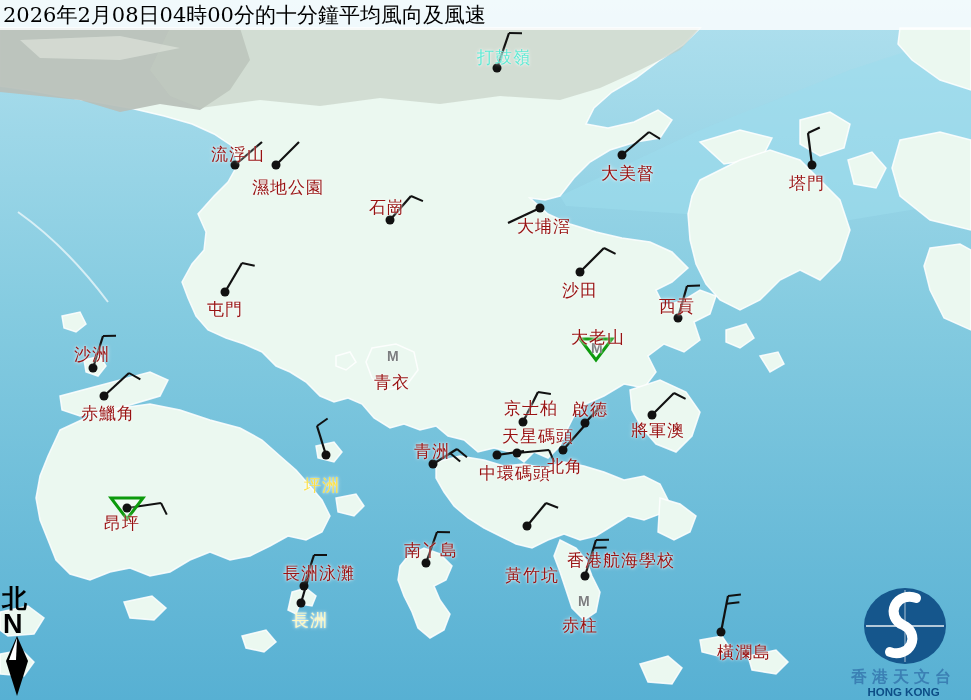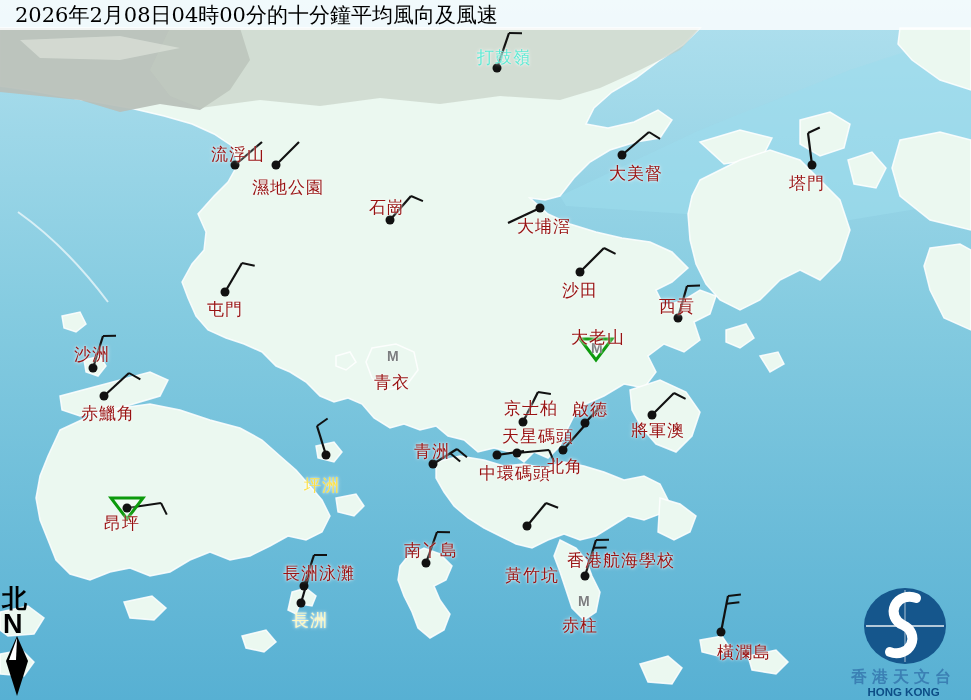--- a/index.html
+++ b/index.html
@@ -2,21 +2,21 @@
 <html><head>
 <meta charset="utf-8">
 <style>
   html,body{margin:0;padding:0;background:#666;}
   #stage{position:relative;width:971px;height:700px;overflow:hidden;
          font-family:"Liberation Sans",sans-serif;}
   #map{position:absolute;left:0;top:0;}
   #titlebar{position:absolute;left:0;top:0;width:971px;height:30px;
             background:rgba(255,255,255,0.82);
             font-family:"DejaVu Serif","Liberation Serif",serif;
-            font-size:21px;line-height:30px;color:#000;padding-left:15px;
+            font-size:21px;line-height:30px;color:#000;padding-left:3px;
             box-sizing:border-box;white-space:nowrap;}
   #labels{position:absolute;left:0;top:0;width:971px;height:700px;pointer-events:none;}
   .st-label{position:absolute;font-family:"DejaVu Serif","Liberation Serif",serif;
             font-size:17px;letter-spacing:1px;white-space:nowrap;
             text-shadow:0 0 2px rgba(255,255,255,.95),0 0 4px rgba(255,255,255,.8);}
   .m-mark{position:absolute;font-family:"Liberation Sans",sans-serif;
           font-weight:bold;font-size:14px;color:#7b7d7f;
           text-shadow:0 0 2px rgba(255,255,255,.9);}
   #compass{position:absolute;left:2px;top:586px;width:34px;text-align:left;color:#000;}
   #compass .c-zh{font-family:"DejaVu Serif",serif;font-size:25px;font-weight:bold;line-height:26px;}
@@ -186,21 +186,21 @@
         <line x1="728" y1="596" x2="740.9031978557697" y2="594.4164959441601" stroke="#111111" stroke-width="2"></line>
         <line x1="726.4730427271822" y1="603.8529231173486" x2="739.3762405829519" y2="602.2694190615088" stroke="#111111" stroke-width="2"></line>
         <circle cx="721" cy="632" r="4.5" fill="#111111"></circle>
       </g>
   </svg>
 
   <div id="labels">
       <div class="st-label" style="left: 477px; top: 46px; color: #5eead4;">打鼓嶺</div>
       <div class="st-label" style="left: 211px; top: 143px; color: rgb(152, 18, 18);">流浮山</div>
       <div class="st-label" style="left: 252px; top: 176px; color: rgb(152, 18, 18);">濕地公園</div>
-      <div class="st-label" style="left: 601px; top: 162px; color: rgb(152, 18, 18); margin-left: 8px;">大美督</div>
+      <div class="st-label" style="left: 601px; top: 162px; color: rgb(152, 18, 18);">大美督</div>
       <div class="st-label" style="left: 789px; top: 172px; color: rgb(152, 18, 18);">塔門</div>
       <div class="st-label" style="left: 369px; top: 196px; color: rgb(152, 18, 18);">石崗</div>
       <div class="st-label" style="left: 517px; top: 215px; color: rgb(152, 18, 18);">大埔滘</div>
       <div class="st-label" style="left: 562px; top: 279px; color: rgb(152, 18, 18);">沙田</div>
       <div class="st-label" style="left: 207px; top: 298px; color: rgb(152, 18, 18);">屯門</div>
       <div class="st-label" style="left: 659px; top: 295px; color: rgb(152, 18, 18);">西貢</div>
       <div class="st-label" style="left: 74px; top: 343px; color: rgb(152, 18, 18);">沙洲</div>
       <div class="st-label" style="left: 81px; top: 402px; color: rgb(152, 18, 18);">赤鱲角</div>
       <div class="m-mark" style="left: 387px; top: 348px;">M</div>
       <div class="st-label" style="left: 374px; top: 371px; color: rgb(152, 18, 18);">青衣</div>

